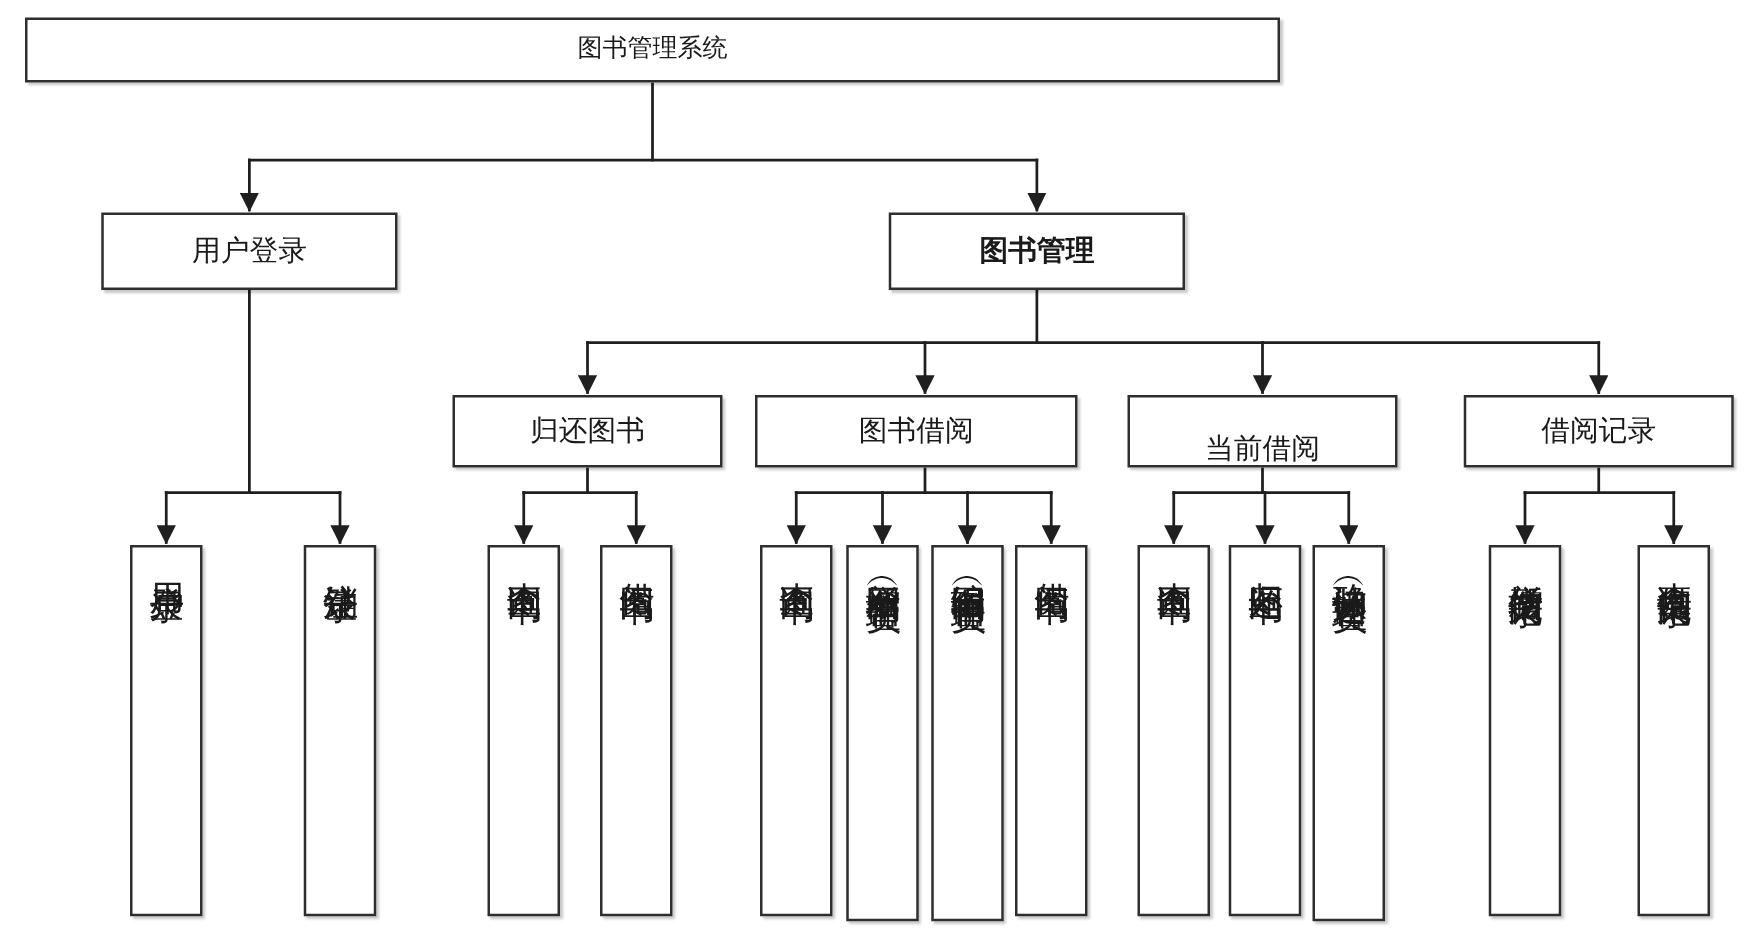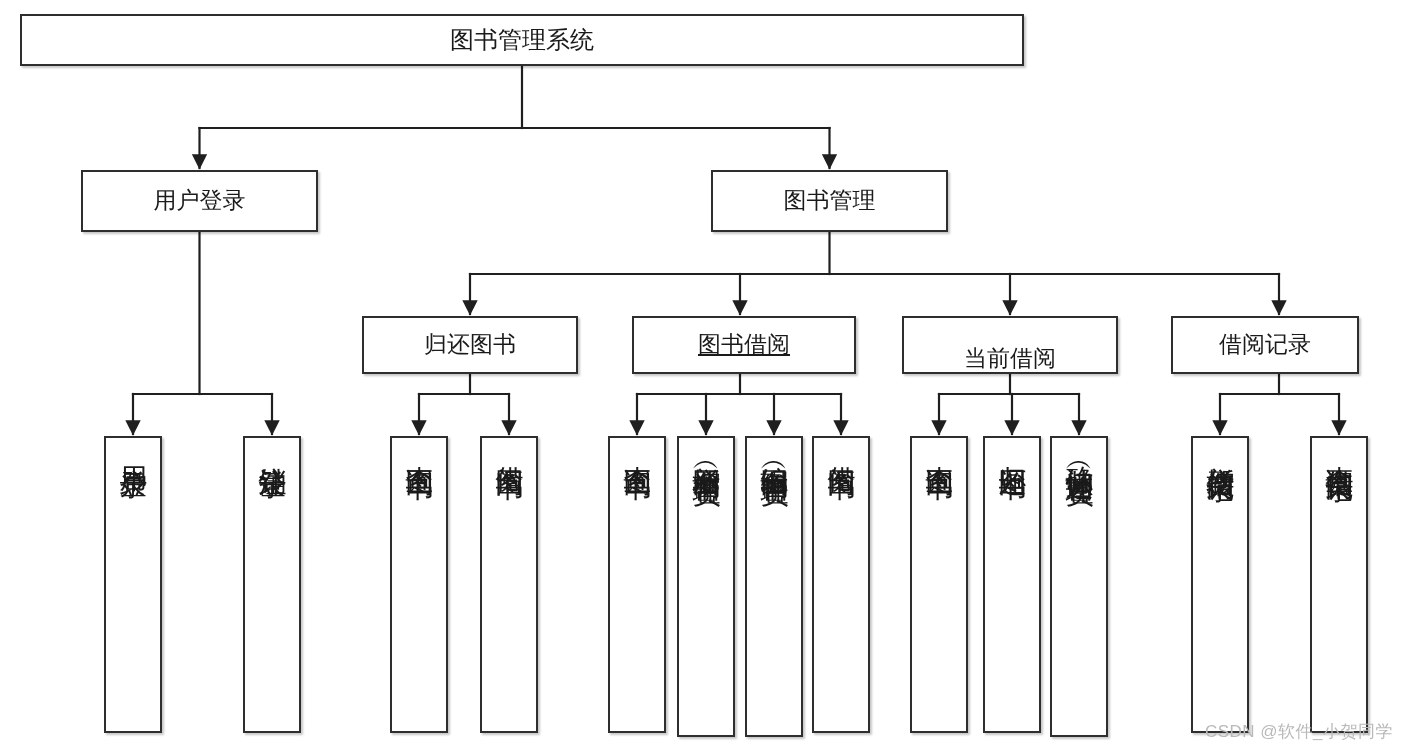--- a/index.html
+++ b/index.html
@@ -40,21 +40,21 @@
     display: block;
     text-align: center;
     line-height: 1.18;
     white-space: nowrap;
   }
   
   .node.h .label {
     font-size: 23px;
   }
   .node.root .label {
-    font-size: 24px;
+    font-size: 20px;
   }
   
   .node.v {
     align-items: flex-start;
     justify-content: center;
     padding-top: 6px;
   }
   .node.v .label {
     writing-mode: vertical-rl;
     text-orientation: upright;
@@ -122,33 +122,33 @@
       </g>
   </svg>
 
   <div id="nodes">
       <div class="node h root" style="left: 20px; top: 14px; width: 1004px; height: 52px;">
         <span class="label">图书管理系统</span>
       </div>
       <div class="node h" style="left: 81px; top: 170px; width: 237px; height: 62px;">
         <span class="label">用户登录</span>
       </div>
-      <div class="node h" style="left: 711px; top: 170px; width: 237px; height: 62px;">
+      <div class="node h" style="left: 711px; top: 170px; width: 237px; height: 62px; font-weight: bold;">
         <span class="label">图书管理</span>
       </div>
       <div class="node h" style="left: 362px; top: 316px; width: 216px; height: 58px;">
         <span class="label">归还图书</span>
       </div>
-      <div class="node h" style="left: 632px; top: 316px; width: 224px; height: 58px; text-decoration: underline;">
+      <div class="node h" style="left: 604px; top: 316px; width: 258px; height: 58px;">
         <span class="label">图书借阅</span>
       </div>
       <div class="node h" style="left: 902px; top: 316px; width: 216px; height: 58px; align-items: flex-end;">
         <span class="label">当前借阅</span>
       </div>
-      <div class="node h" style="left: 1171px; top: 316px; width: 188px; height: 58px;">
+      <div class="node h" style="left: 1171px; top: 316px; width: 216px; height: 58px;">
         <span class="label">借阅记录</span>
       </div>
       <div class="node v" style="left: 104px; top: 436px; width: 58px; height: 297px;">
         <span class="label">用户登录</span>
       </div>
       <div class="node v" style="left: 243px; top: 436px; width: 58px; height: 297px;">
         <span class="label">注销登录</span>
       </div>
       <div class="node v" style="left: 390px; top: 436px; width: 58px; height: 297px;">
         <span class="label">查询图书</span>
@@ -178,14 +178,13 @@
         <span class="label">确认归还（管理员）</span>
       </div>
       <div class="node v" style="left: 1191px; top: 436px; width: 58px; height: 297px;">
         <span class="label">新增借阅记录</span>
       </div>
       <div class="node v" style="left: 1310px; top: 436px; width: 58px; height: 297px;">
         <span class="label">查询借阅记录</span>
       </div>
     </div>
 
-  <div class="watermark">CSDN @软件_小贺同学</div>
 </div>
 
 </body></html>

